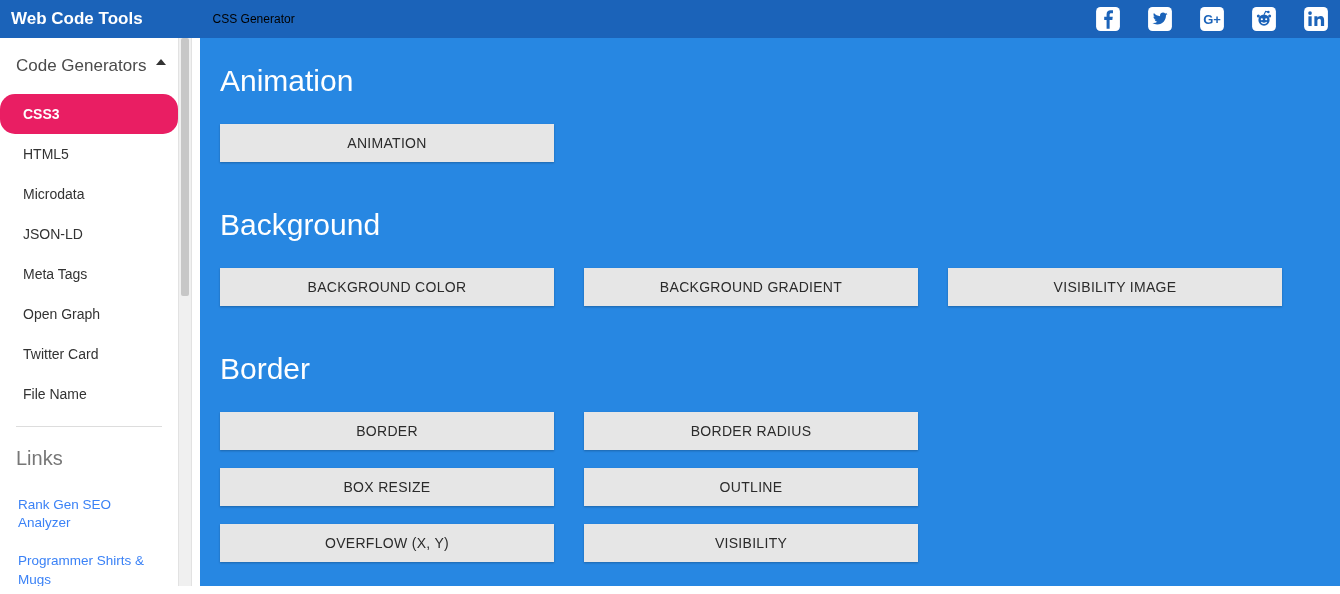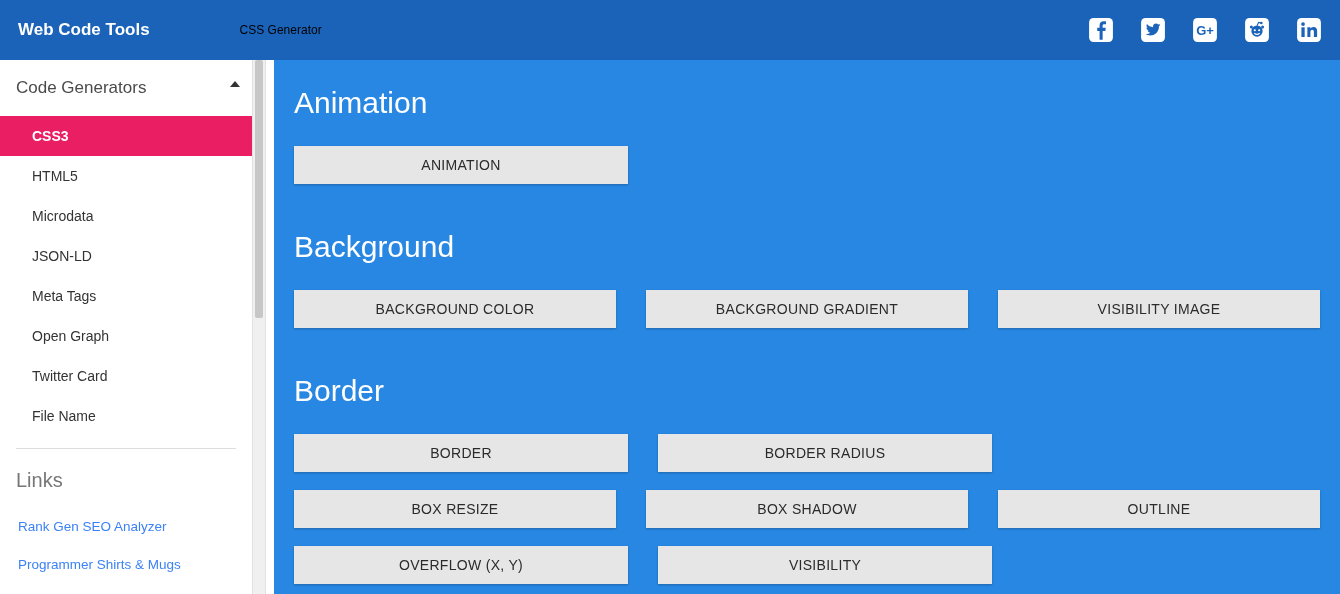--- a/index.html
+++ b/index.html
@@ -1,26 +1,25 @@
 <!DOCTYPE html>
 <html><head>
 <meta charset="utf-8">
 <style>
   * { margin: 0; padding: 0; box-sizing: border-box; }
   html, body { font-family: Arial, Helvetica, sans-serif; }
   body { width: 1340px; height: 594px; overflow: hidden; background: #fff; }
 
   .topbar {
-    height: 60px;
+    height: 38px;
     background: #1b63b9;
     display: flex;
     align-items: center;
-    padding: 0 18px;
+    padding: 0 11px;
     color: #fff;
-    gap: 20px;
   }
   .brand {
     font-size: 17px;
     font-weight: bold;
     margin-right: 70px;
     white-space: nowrap;
   }
   .subtitle {
     font-size: 12px;
     color: #000000;
@@ -37,21 +36,21 @@
     height: 26px;
     cursor: pointer;
   }
 
   .layout {
     display: flex;
     height: 548px;
   }
 
   .sidebar {
-    width: 252px;
+    width: 178px;
     background: #fff;
     display:flex;
     flex-direction:column;
   }
   .sidebar-inner{
     flex:1;
     overflow:auto;
   }
   .sidebar-heading {
     display:flex;
@@ -65,22 +64,23 @@
     width:0;height:0;
     border-left:5px solid transparent;
     border-right:5px solid transparent;
     border-bottom:6px solid #333;
     margin-right:-4px;
     margin-top:-8px;
   }
   .sidebar-item {
     font-size: 14px;
     color: #333;
-    padding: 12px 32px;
-    cursor: pointer;
+    padding: 12px 23px;
+    cursor: pointer;
+    border-radius: 15px;
   }
   .sidebar-item.active {
     background: #e91e63;
     color: #fff;
     font-weight: bold;
   }
   .divider {
     height: 1px;
     background: #ddd;
     margin: 12px 16px 6px 16px;
@@ -230,21 +230,20 @@
           <button class="tool-btn">VISIBILITY IMAGE</button>
         </div>
         <div class="section-gap"></div>
         <div class="section-title">Border</div>
         <div class="btn-row">
           <button class="tool-btn">BORDER</button>
           <button class="tool-btn">BORDER RADIUS</button>
         </div>
         <div class="btn-row">
           <button class="tool-btn">BOX RESIZE</button>
-          <button class="tool-btn">BOX SHADOW</button>
           <button class="tool-btn">OUTLINE</button>
         </div>
         <div class="btn-row">
           <button class="tool-btn">OVERFLOW (X, Y)</button>
           <button class="tool-btn">VISIBILITY</button>
         </div>
         <div class="section-gap"></div>
       </div>
   </div>
 </div>

